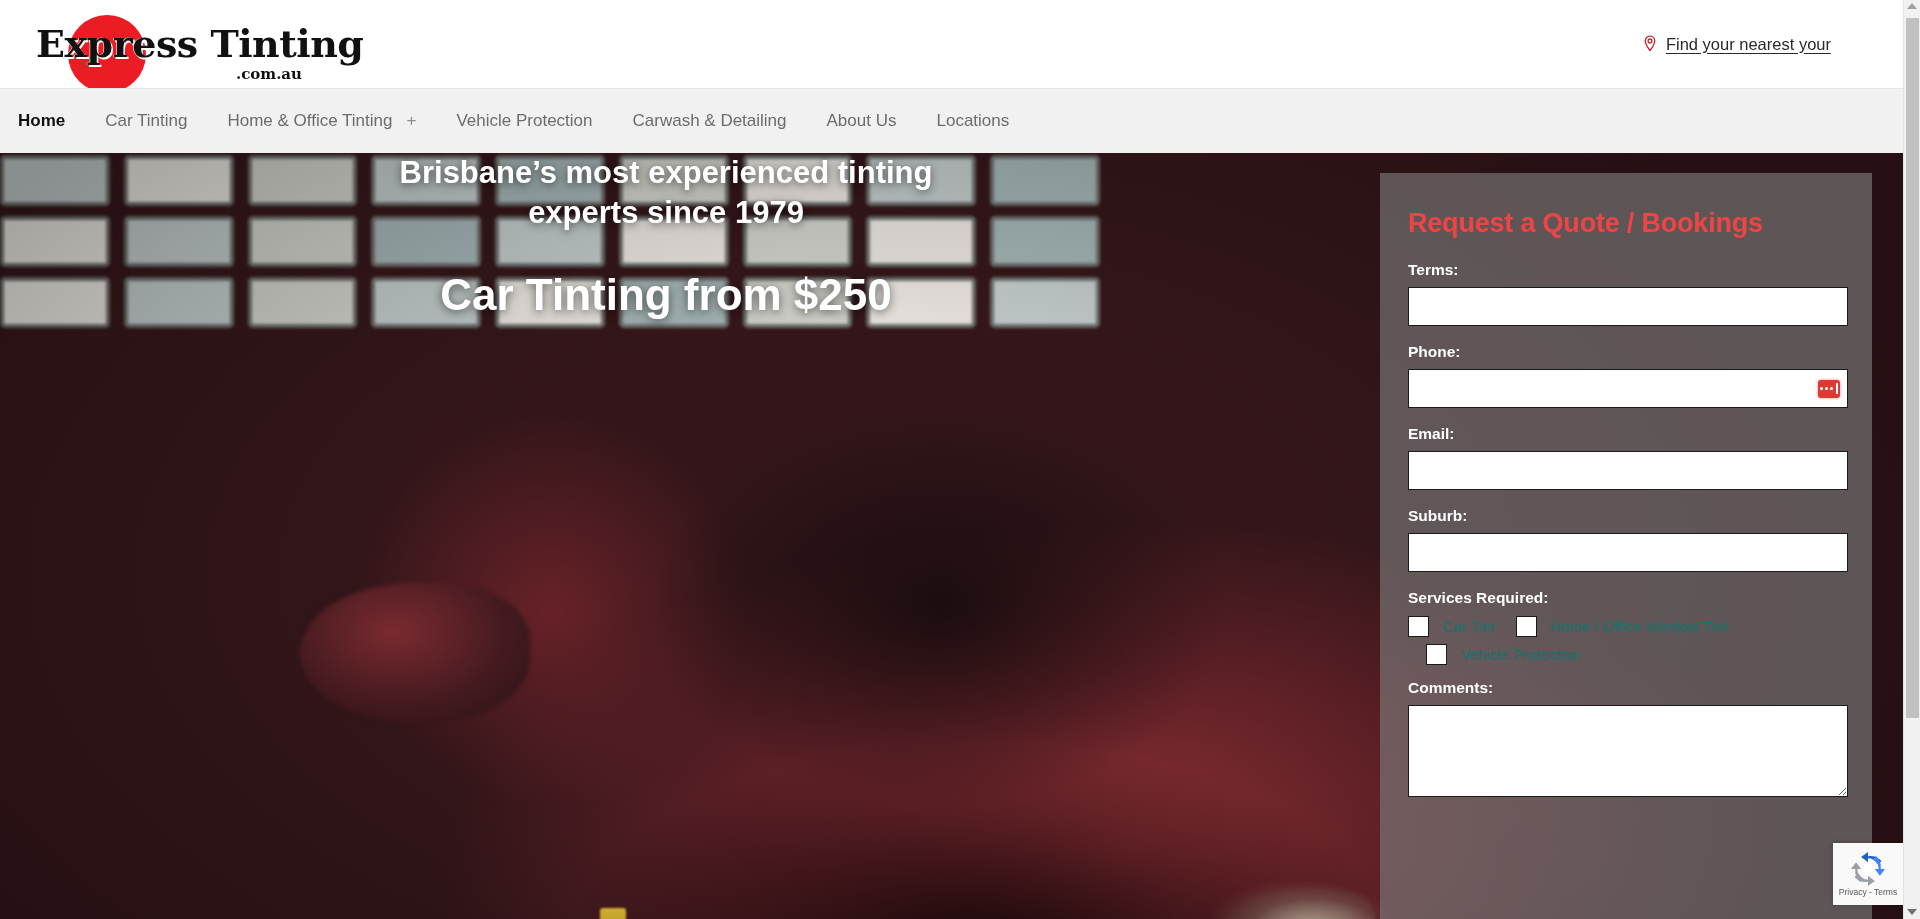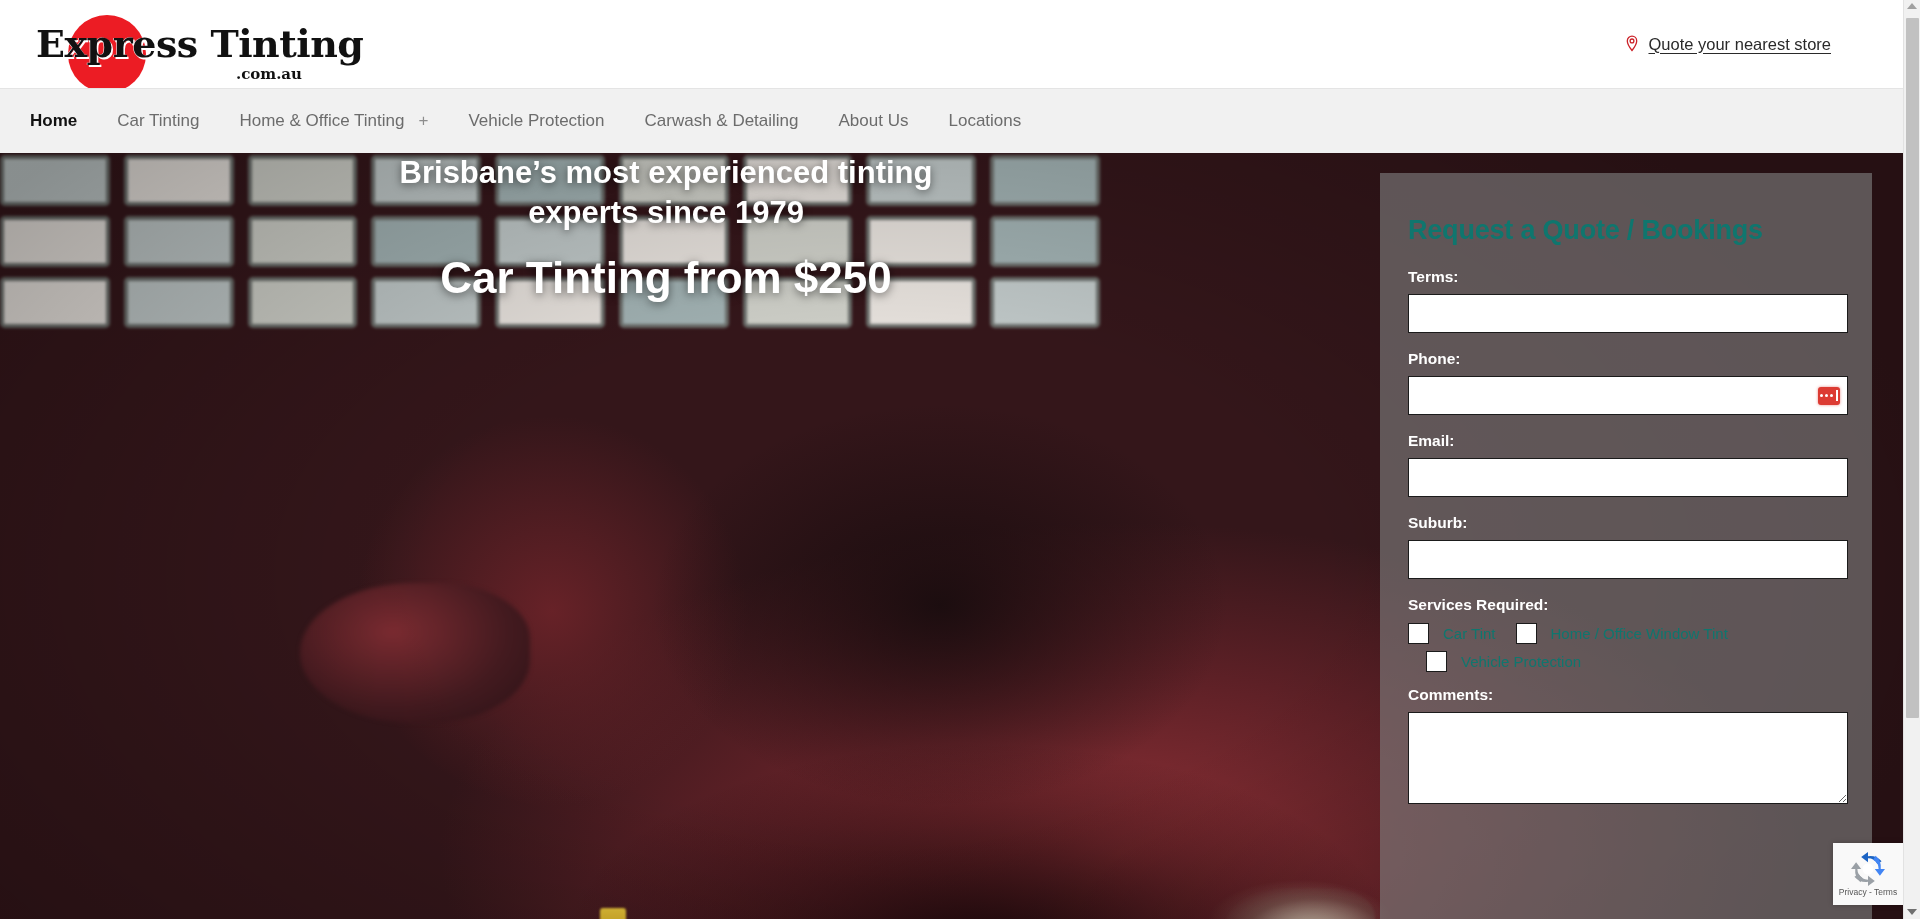--- a/index.html
+++ b/index.html
@@ -92,21 +92,21 @@
   
   .navbar {
     position: absolute;
     top: 88px; left: 0;
     width: 1903px;
     height: 65px;
     background: #f1f1f1;
     border-top: 1px solid #e4e4e4;
     display: flex;
     align-items: center;
-    padding-left: 30px;
+    padding-left: 18px;
   }
   .nav-item {
     font-size: 17px;
     color: #6c6c6c;
     margin-right: 40px;
     cursor: pointer;
     white-space: nowrap;
   }
   .nav-item.active { color: #111111; font-weight: bold; }
   .nav-plus {
@@ -232,39 +232,39 @@
     margin: 0 0 22px 0;
     max-width: 640px;
   }
   .hero-title {
     color: #ffffff;
     font-size: 44px;
     font-weight: bold;
     line-height: 1.1;
     text-align: center;
     text-shadow: 0 2px 10px rgba(0,0,0,0.55);
-    margin: 0;
+    margin: 17px;
   }
 
   
   .quote-panel {
     position: absolute;
     right: 48px;
     top: 173px;
     width: 492px;
     height: 746px;
     background: rgba(128,128,128,0.62);
     padding: 26px 28px 0 28px;
     overflow: hidden;
   }
   .quote-title {
-    color: #0f766e;
+    color: #ef4444;
     font-size: 27px;
     font-weight: bold;
-    margin: 16px 0 22px 0;
+    margin: 9px 0 22px 0;
     letter-spacing: -0.2px;
   }
   .field-label {
     color: #ffffff;
     font-size: 15.5px;
     font-weight: bold;
     display: block;
     margin-bottom: 8px;
   }
   .field-block { margin-bottom: 17px; }
@@ -428,21 +428,21 @@
       <div class="logo-sun"></div>
       <div class="logo-wordmark">Express Tinting</div>
       <div class="logo-domain">.com.au</div>
     </div>
 
     <div class="find-store">
       <svg class="pin-icon" viewBox="0 0 14 18">
         <path d="M7 1.2c-2.6 0-4.7 2.1-4.7 4.7 0 3.5 4.7 9.6 4.7 9.6s4.7-6.1 4.7-9.6c0-2.6-2.1-4.7-4.7-4.7z" fill="none" stroke="#cc2229" stroke-width="1.3"></path>
         <circle cx="7" cy="5.9" r="1.9" fill="none" stroke="#cc2229" stroke-width="1.3"></circle>
       </svg>
-      <span class="find-store-label">Quote your nearest store</span>
+      <span class="find-store-label">Find your nearest your</span>
     </div>
   </div>
 
   <nav class="navbar">
     <span class="nav-item active">Home</span>
     <span class="nav-item">Car Tinting</span>
     <span class="nav-item">Home &amp; Office Tinting</span>
     <span class="nav-plus">+</span>
     <span class="nav-item">Vehicle Protection</span>
     <span class="nav-item">Carwash &amp; Detailing</span>

